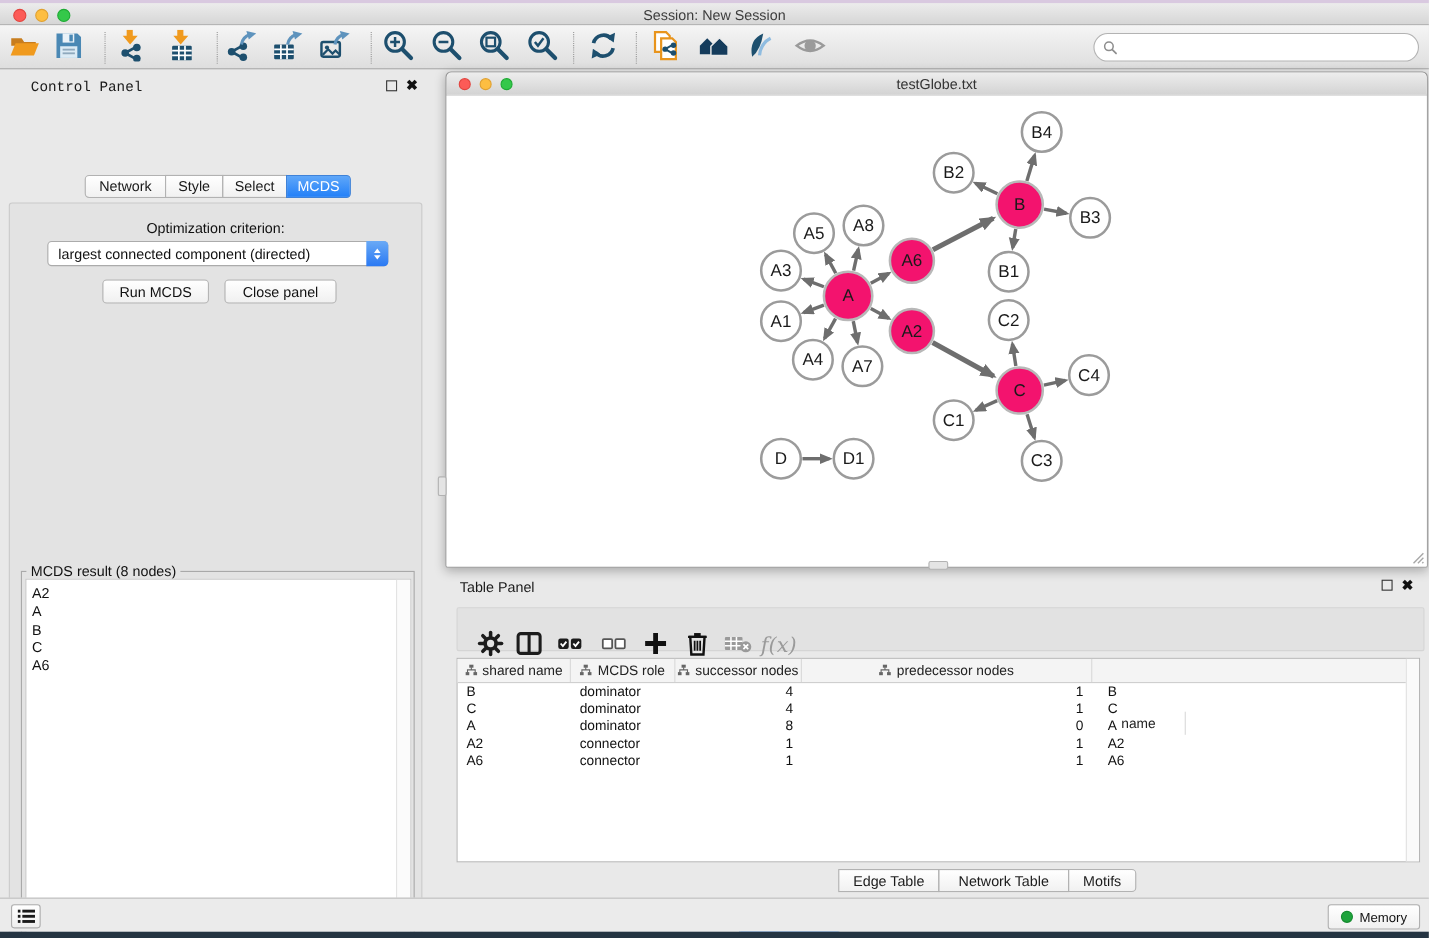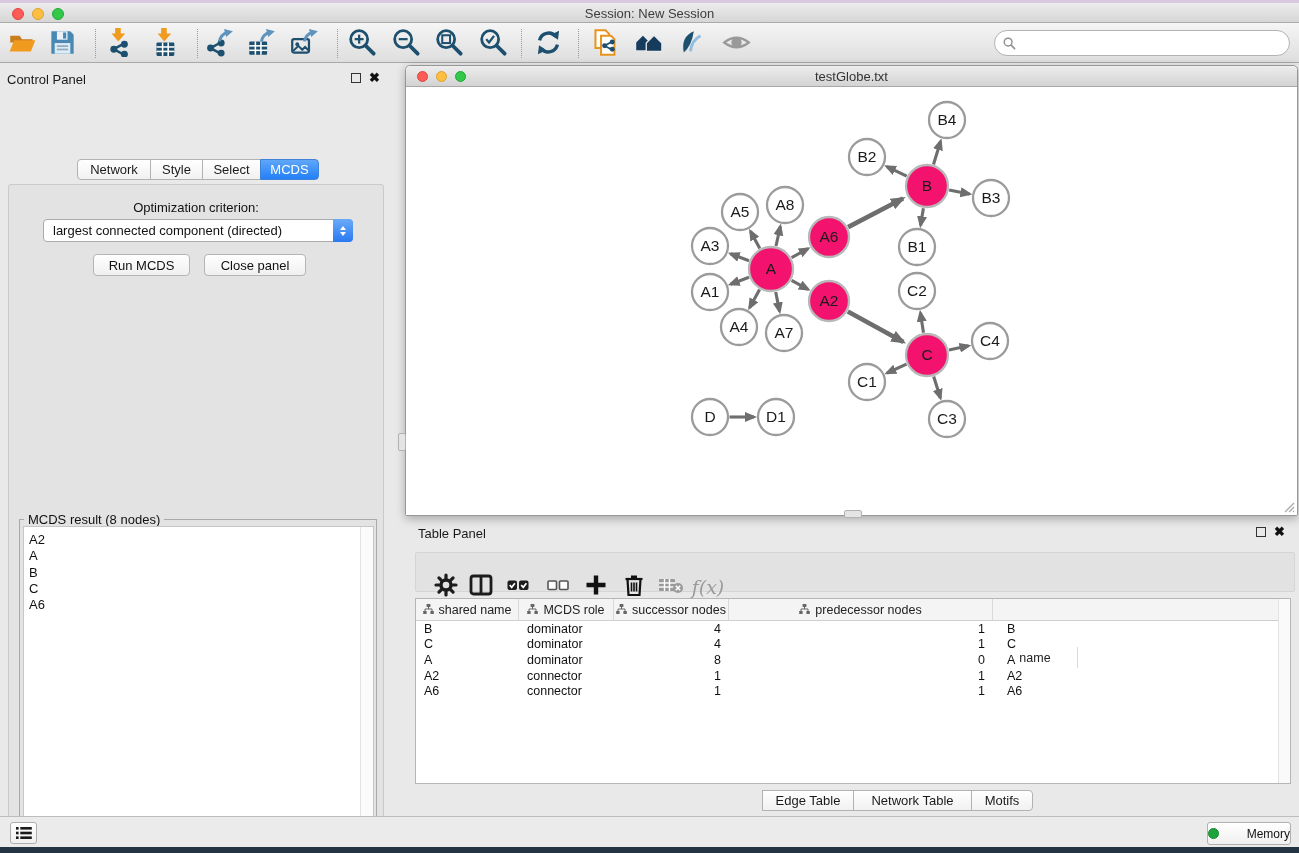--- a/index.html
+++ b/index.html
@@ -111,21 +111,21 @@
   #tp-tabs { position:absolute; left:267px; top:272px; height:22px; display:flex; }
 
   
   #statusbar { position:absolute; left:0; top:816px; width:1299px; height:31px;
     background:#ebebeb; border-top:1px solid #bdbdbd; }
   #list-btn { position:absolute; left:10px; top:5px; width:27px; height:22px;
     background:linear-gradient(#fff,#efefef); border:1px solid #aeaeae; border-radius:3px;
     display:flex; align-items:center; justify-content:center; }
   #memory-btn { position:absolute; right:8px; top:5px; width:84px; height:23px;
     background:linear-gradient(#fff,#f0f0f0); border:1px solid #b0b0b0; border-radius:3px;
-    display:flex; align-items:center; justify-content:space-between; gap:6px;
+    display:flex; align-items:center; justify-content:center; gap:6px;
     font-size:12px; color:#111; font-family:inherit; }
   #memory-dot { width:11px; height:11px; border-radius:50%; background:#1ea33c; border:1px solid #148a2e; }
 </style>
 </head>
 <body>
 
 <div id="app">
   <div id="desktop-top"></div>
 
   <div id="titlebar">
@@ -303,21 +303,21 @@
       </div>
       <div class="tb-btn" style="left: 719px;">
         <span><svg viewBox="0 0 26 26">
             <path d="M2 13 Q13 4.5 24 13 Q13 21.5 2 13 Z" fill="none" stroke="#9a9a9a" stroke-width="2"></path>
             <circle cx="13" cy="13" r="4.6" fill="#9a9a9a"></circle>
           </svg></span>
       </div>
     </div>
 
   <div id="control-panel">
-    <div class="panel-title" style="left:7px; top:9px;">Control Panel</div>
+    <div class="panel-title" style="left:28px; top:9px;font-family:Liberation Mono, monospace;">Control Panel</div>
     <div class="panel-icons" style="right:12px; top:10px;">
       <div class="float-icon"></div>
       <div class="close-x">✖</div>
     </div>
     <div id="cp-tabs">
         <button class="seg-btn" style="width: 74px;">Network</button>
         <button class="seg-btn" style="width: 53px;">Style</button>
         <button class="seg-btn" style="width: 59px;">Select</button>
         <button class="seg-btn active" style="width: 59px;">MCDS</button>
       </div>

